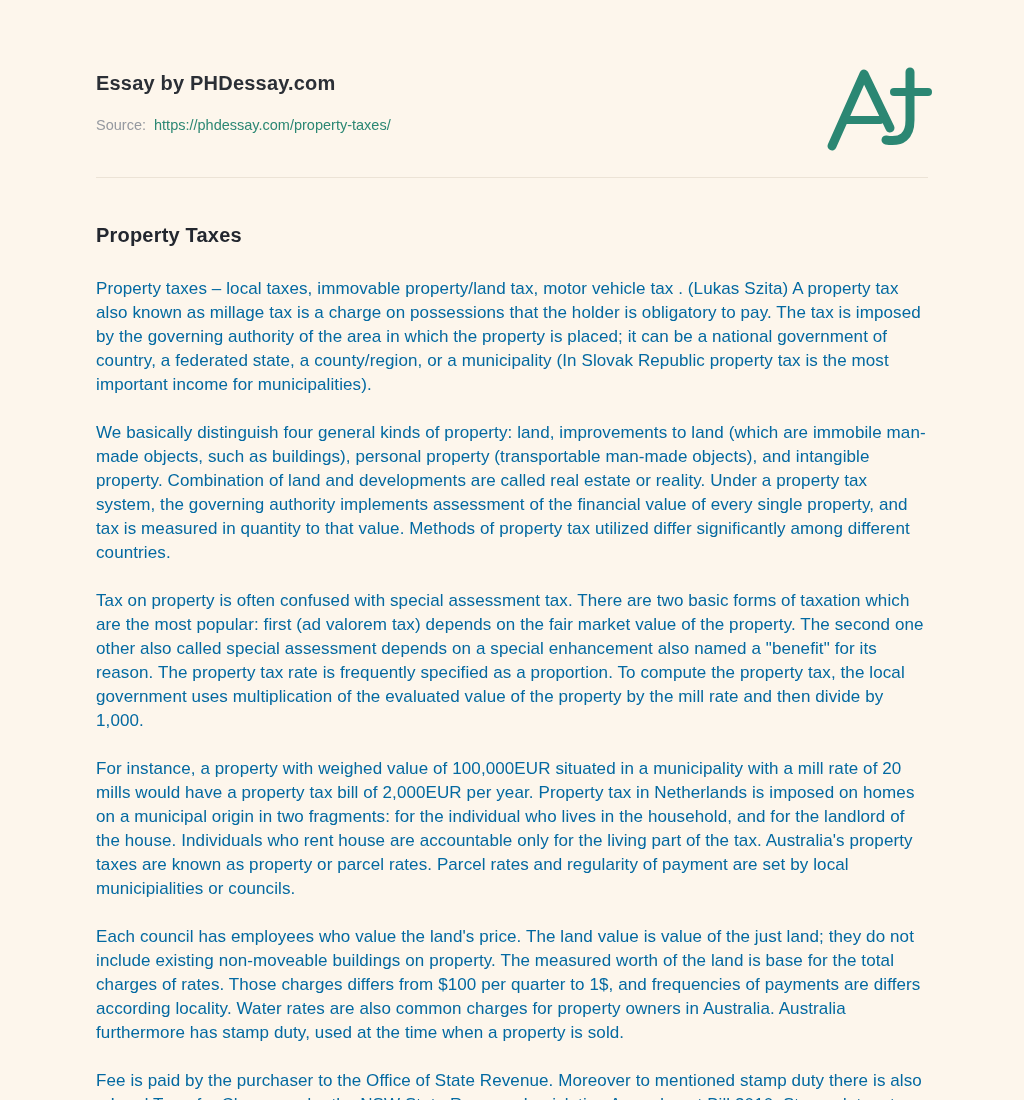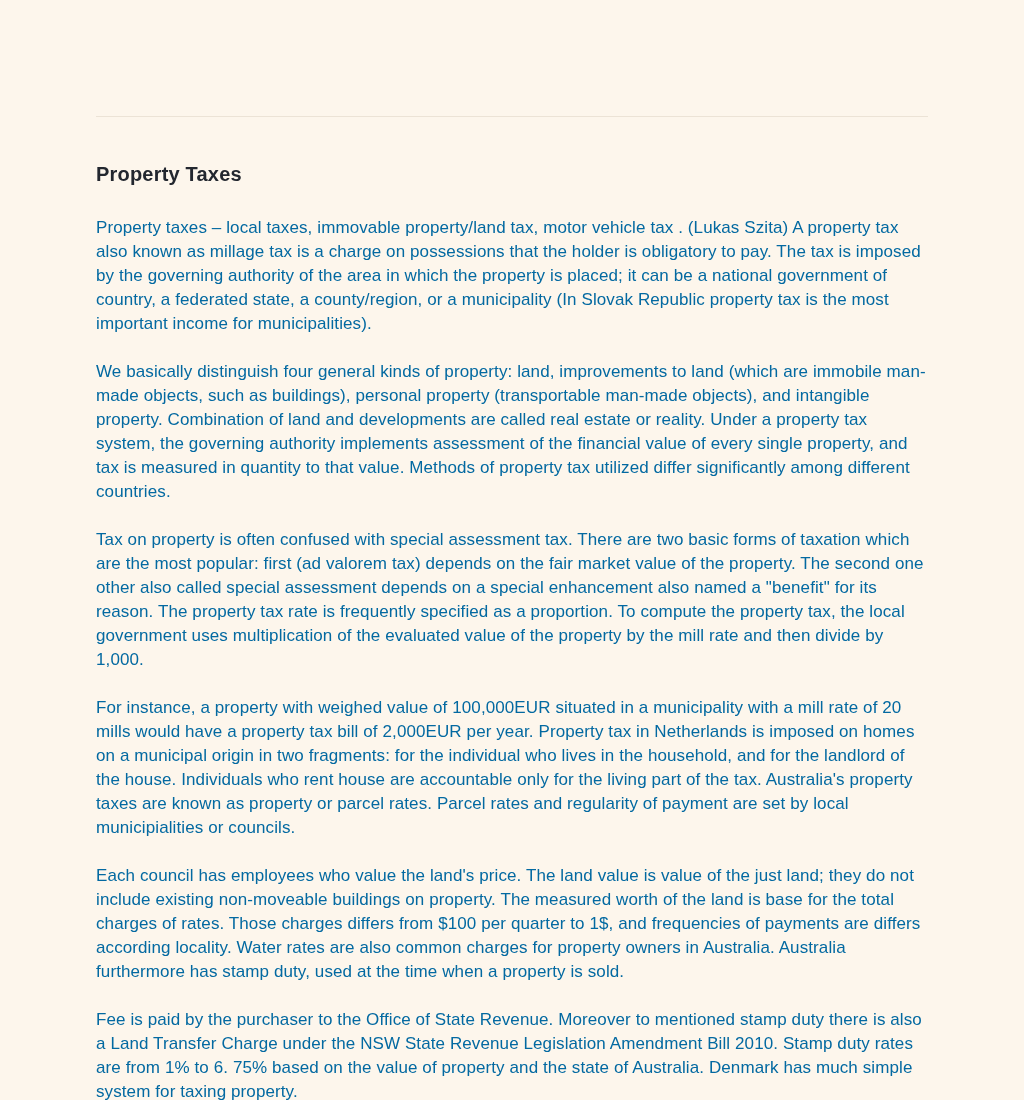--- a/index.html
+++ b/index.html
@@ -70,20 +70,39 @@
     color: #0369a1;
     margin-bottom: 24px;
     letter-spacing: 0.1px;
   }
 </style>
 </head>
 <body>
 
 <div class="page">
 
+  <div class="header-row">
+    <div class="essay-by">Essay by PHDessay.com</div>
+
+    <div class="source-line">
+      <span class="source-label">Source:</span>
+      <a class="source-link" href="#">https://phdessay.com/property-taxes/</a>
+    </div>
+
+    <div class="logo">
+      <svg viewBox="0 0 120 100" width="120" height="100" aria-hidden="true">
+
+        <path d="M14 88 L46 16 L72 70" fill="none" stroke="#2b8773" stroke-width="9" stroke-linecap="round" stroke-linejoin="round"></path>
+        <path d="M28 62 L62 62" fill="none" stroke="#2b8773" stroke-width="8" stroke-linecap="round"></path>
+
+        <path d="M92 14 L92 62 Q92 86 68 82" fill="none" stroke="#2b8773" stroke-width="9" stroke-linecap="round"></path>
+        <path d="M76 34 L110 34" fill="none" stroke="#2b8773" stroke-width="8" stroke-linecap="round"></path>
+      </svg>
+    </div>
+  </div>
 
   <hr class="divider">
 
   <h1 class="article-title">Property Taxes</h1>
 
   <div class="article-body">
     <p>Property taxes – local taxes, immovable property/land tax, motor vehicle tax . (Lukas Szita) A property tax also known as millage tax is a charge on possessions that the holder is obligatory to pay. The tax is imposed by the governing authority of the area in which the property is placed; it can be a national government of country, a federated state, a county/region, or a municipality (In Slovak Republic property tax is the most important income for municipalities).</p>
     <p>We basically distinguish four general kinds of property: land, improvements to land (which are immobile man-made objects, such as buildings), personal property (transportable man-made objects), and intangible property. Combination of land and developments are called real estate or reality. Under a property tax system, the governing authority implements assessment of the financial value of every single property, and tax is measured in quantity to that value. Methods of property tax utilized differ significantly among different countries.</p>
     <p>Tax on property is often confused with special assessment tax. There are two basic forms of taxation which are the most popular: first (ad valorem tax) depends on the fair market value of the property. The second one other also called special assessment depends on a special enhancement also named a "benefit" for its reason. The property tax rate is frequently specified as a proportion. To compute the property tax, the local government uses multiplication of the evaluated value of the property by the mill rate and then divide by 1,000.</p>
     <p>For instance, a property with weighed value of 100,000EUR situated in a municipality with a mill rate of 20 mills would have a property tax bill of 2,000EUR per year. Property tax in Netherlands is imposed on homes on a municipal origin in two fragments: for the individual who lives in the household, and for the landlord of the house. Individuals who rent house are accountable only for the living part of the tax. Australia's property taxes are known as property or parcel rates. Parcel rates and regularity of payment are set by local municipialities or councils.</p>

